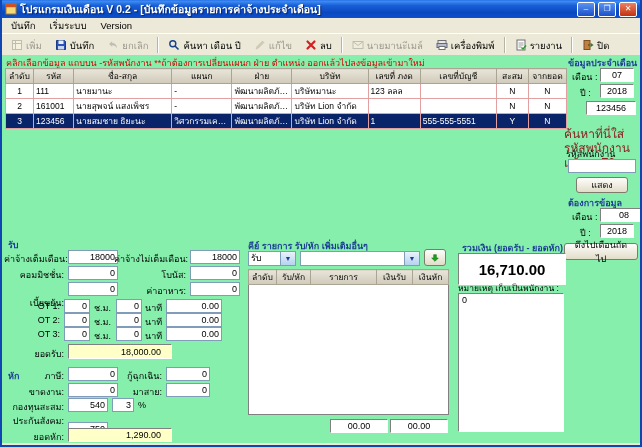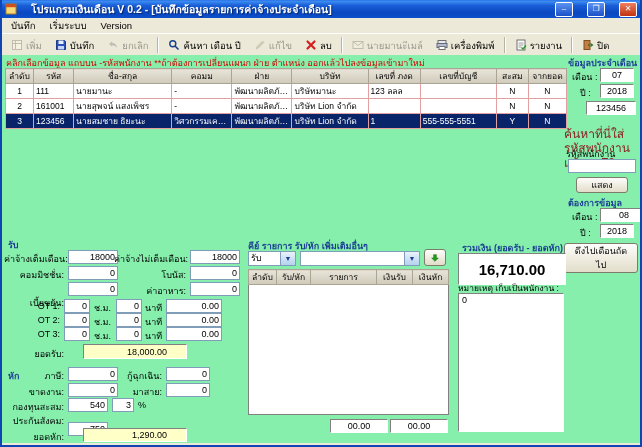--- a/index.html
+++ b/index.html
@@ -1,20 +1,20 @@
 <!DOCTYPE html>
 <html><head>
 <meta charset="utf-8">
 <style>
   html,body{margin:0;padding:0;}
   body{font-family:"Liberation Sans","DejaVu Sans",sans-serif;background:#808080;}
   .window{position:relative;width:642px;height:447px;box-sizing:border-box;background:#ece9d8;
     border:2px solid #0f46b4;border-top:none;overflow:hidden;}
   
-  .titlebar{height:18px;display:flex;align-items:center;padding:0 3px;gap:14px;
+  .titlebar{height:18px;display:flex;align-items:center;padding:0 3px;gap:3px;
     background:linear-gradient(180deg,#2a70e8 0%,#3a8bf0 8%,#1a5fd8 30%,#0a48c0 70%,#0c50cc 100%);}
   .titlebar .ttext{flex:1;color:#fff;font-size:10.5px;font-weight:bold;white-space:nowrap;overflow:hidden;
     text-shadow:1px 1px 1px #03246a;}
   .winbtn{width:16px;height:13px;border:1px solid #fff;border-radius:2px;display:flex;align-items:center;
     justify-content:center;color:#fff;font-size:8px;line-height:1;
     background:linear-gradient(180deg,#5a93f2,#1c50c8);}
   .winbtn.close{background:linear-gradient(180deg,#ec8060,#c23210);}
   
   .menubar{height:15px;display:flex;align-items:center;font-size:9.5px;padding-left:2px;background:#ece9d8;}
   .menubar span{padding:0 7px;}
@@ -31,21 +31,21 @@
   .client{position:absolute;left:0;top:55px;width:638px;height:388px;background:#86efac;}
   .lbl{position:absolute;font-size:9px;white-space:nowrap;color:#000;}
   .lbl.r{text-align:right;}
   .sect{position:absolute;font-size:9px;font-weight:bold;color:#1c3f94;white-space:nowrap;}
   .hint{position:absolute;left:4px;top:1px;font-size:9px;color:#d40000;white-space:nowrap;}
   .tin{position:absolute;box-sizing:border-box;height:14px;border:1px solid #7f9db9;background:#fff;
     font:9px "Liberation Sans","DejaVu Sans",sans-serif;padding:0 2px;}
   .tin.num{text-align:right;}
   .disp{position:absolute;box-sizing:border-box;background:#fff;border:1px solid;border-color:#808080 #fff #fff #808080;
     font-size:9px;display:flex;align-items:center;justify-content:center;}
-  .disp.num{justify-content:flex-end;padding-right:19px;background:#ffffc8;margin-left:15px;}
+  .disp.num{justify-content:flex-end;padding-right:10px;background:#ffffc8;}
   .btn{position:absolute;box-sizing:border-box;font-size:9px;display:flex;align-items:center;justify-content:center;
     background:linear-gradient(#fdfdfb,#e2ddc9);border:1px solid #7c7b6c;border-radius:3px;}
   
   table.grid{position:absolute;left:3px;top:13px;width:562px;border-collapse:collapse;table-layout:fixed;
     background:#fff;border:1px solid #808080;font-size:8.5px;}
   table.grid th{background:linear-gradient(#e8e4d8,#cfcaba);border:1px solid #a9a494;font-weight:normal;
     height:12px;padding:0 1px;overflow:hidden;white-space:nowrap;}
   table.grid td{border:1px solid #e2a0a0;height:11px;padding:0 2px;overflow:hidden;white-space:nowrap;
     text-overflow:ellipsis;}
   table.grid tr.selected td{background:#0a246a;color:#fff;}
@@ -182,21 +182,21 @@
           <col style="width:52px">
           <col style="width:76px">
           <col style="width:32px">
           <col style="width:38px">
         </colgroup>
       <tbody>
           <tr>
         <th>ลำดับ</th>
         <th>รหัส</th>
         <th>ชื่อ-สกุล</th>
-        <th>คอมม</th>
+        <th>แผนก</th>
         <th>ฝ่าย</th>
         <th>บริษัท</th>
         <th>เลขที่ ภงด</th>
         <th>เลขที่บัญชี</th>
         <th>สะสม</th>
         <th>จากยอด</th>
       </tr>
       <tr>
         <td class="c">1</td>
         <td>111</td>
@@ -246,21 +246,21 @@
     <div class="searchtitle" style="left:562px;top:72px;width:76px">ค้นหาที่นี่ใส่รหัสพนักงานแล้วกดF2</div>
     <div class="lbl" style="left:564px;top:92px">รหัสพนักงาน</div>
     <input class="tin" style="left: 566px; top: 104px; width: 68px;" value="">
     <button class="btn" style="left:574px;top:122px;width:52px;height:16px">แสดง</button>
 
     <div class="sect" style="left:566px;top:141px">ต้องการข้อมูล</div>
     <div class="lbl" style="left:570px;top:155px">เดือน :</div>
     <div class="disp" style="left:598px;top:153px;width:48px;height:14px">08</div>
     <div class="lbl" style="left:578px;top:171px">ปี :</div>
     <div class="disp" style="left:598px;top:169px;width:34px;height:14px">2018</div>
-    <button class="btn" style="left:562px;top:188px;width:74px;height:30px">ดึงไปเดือนถัดไป</button>
+    <button class="btn" style="left:562px;top:188px;width:74px;height:17px">ดึงไปเดือนถัดไป</button>
 
     <div class="sect" style="left:6px;top:183px">รับ</div>
     <div class="lbl r" style="left:2px;top:197px;width:60px">ค่าจ้างเต็มเดือน:</div>
     <input class="tin num" style="left: 66px; top: 195px; width: 50px;" value="18000">
     <div class="lbl r" style="left:112px;top:197px;width:72px">ค่าจ้างไม่เต็มเดือน:</div>
     <input class="tin num" style="left: 188px; top: 195px; width: 50px;" value="18000">
     <div class="lbl r" style="left:2px;top:213px;width:60px">คอมมิชชั่น:</div>
     <input class="tin num" style="left: 66px; top: 211px; width: 50px;" value="0">
     <div class="lbl r" style="left:112px;top:213px;width:72px">โบนัส:</div>
     <input class="tin num" style="left: 188px; top: 211px; width: 50px;" value="0">

